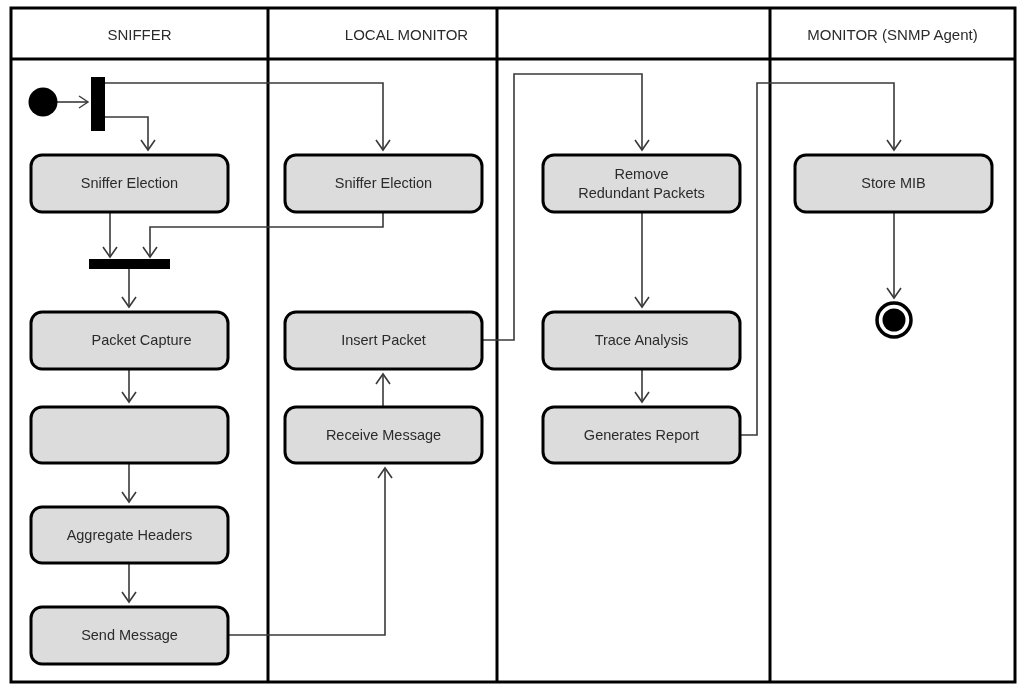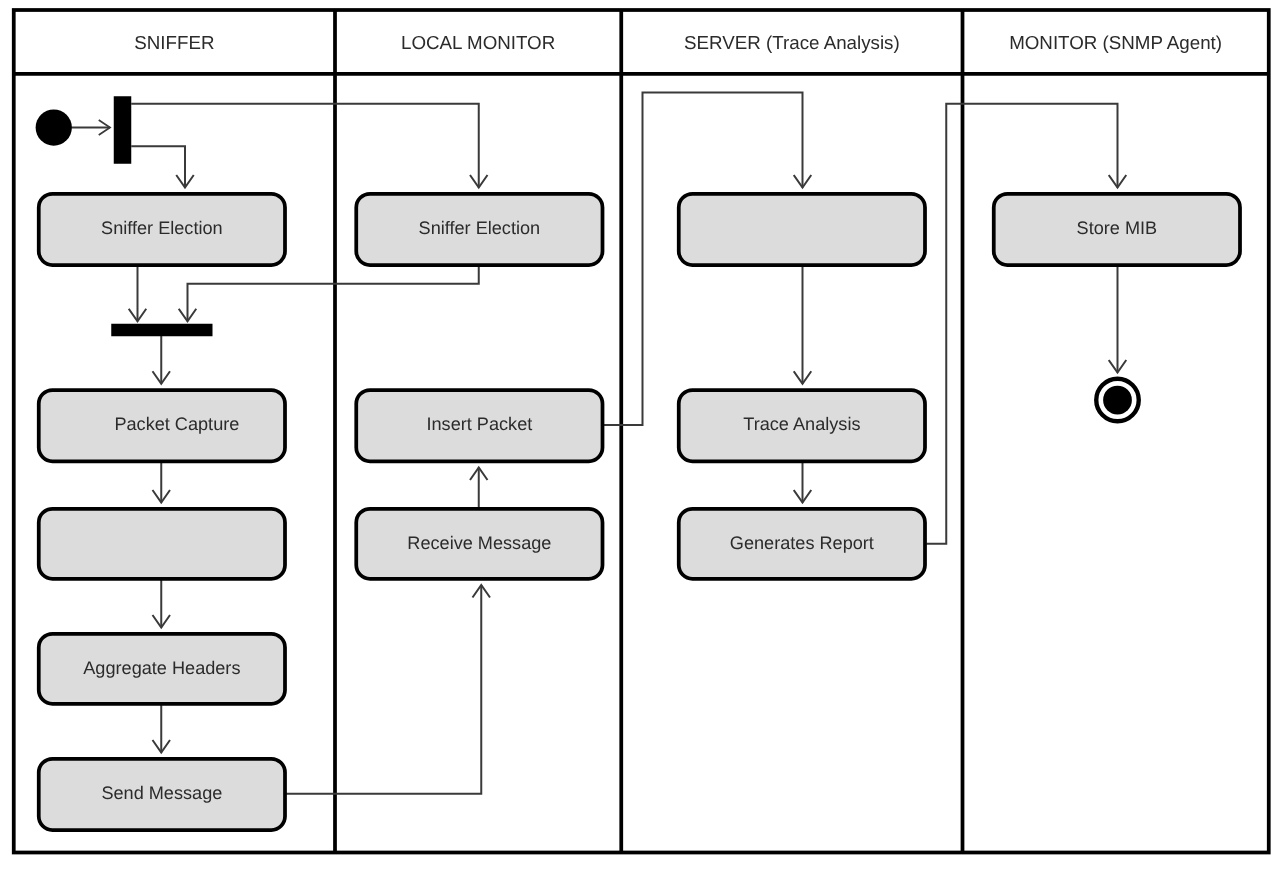--- a/index.html
+++ b/index.html
@@ -96,31 +96,34 @@
 
       <rect x="543" y="155" width="197" height="57" rx="11" ry="11" fill="#DCDCDC" stroke="#000" stroke-width="3"></rect>
       <rect x="543" y="312" width="197" height="57" rx="11" ry="11" fill="#DCDCDC" stroke="#000" stroke-width="3"></rect>
       <rect x="543" y="407" width="197" height="56" rx="11" ry="11" fill="#DCDCDC" stroke="#000" stroke-width="3"></rect>
 
       <rect x="795" y="155" width="197" height="57" rx="11" ry="11" fill="#DCDCDC" stroke="#000" stroke-width="3"></rect>
     </g>
   </svg>
 
   <div class="lane-title" style="left:11px;top:26px;width:257px;">SNIFFER</div>
-  <div class="lane-title" style="left:268px;top:26px;width:229px;">LOCAL MONITOR</div>
-  <div class="lane-title" style="left:497px;top:26px;width:273px;">SERVER (Trace Analysis)</div>
+  <div class="lane-title" style="left:268px;top:26px;width:229px;padding-left:24px;">LOCAL MONITOR</div>
   <div class="lane-title" style="left:770px;top:26px;width:245px;">MONITOR (SNMP Agent)</div>
 
   <div class="node-label" style="left:31px;top:155px;width:197px;height:57px;">Sniffer Election</div>
   <div class="node-label" style="left:31px;top:312px;width:197px;height:57px;margin-left:12px;">Packet Capture</div>
   <div class="node-label" style="left:31px;top:507px;width:197px;height:56px;border-radius:10px;">Aggregate Headers</div>
   <div class="node-label" style="left:31px;top:607px;width:197px;height:57px;">Send Message</div>
 
   <div class="node-label" style="left:285px;top:155px;width:197px;height:57px;">Sniffer Election</div>
   <div class="node-label" style="left:285px;top:312px;width:197px;height:57px;">Insert Packet</div>
   <div class="node-label" style="left:285px;top:407px;width:197px;height:56px;">Receive Message</div>
 
+  <div class="node-label" style="left:543px;top:155px;width:197px;height:57px;flex-direction:column;">
+    <span>Remove</span>
+    <span>Redundant Packets</span>
+  </div>
   <div class="node-label" style="left:543px;top:312px;width:197px;height:57px;">Trace Analysis</div>
   <div class="node-label" style="left:543px;top:407px;width:197px;height:56px;">Generates Report</div>
 
   <div class="node-label" style="left:795px;top:155px;width:197px;height:57px;">Store MIB</div>
 
 </div>
 
 </body></html>

